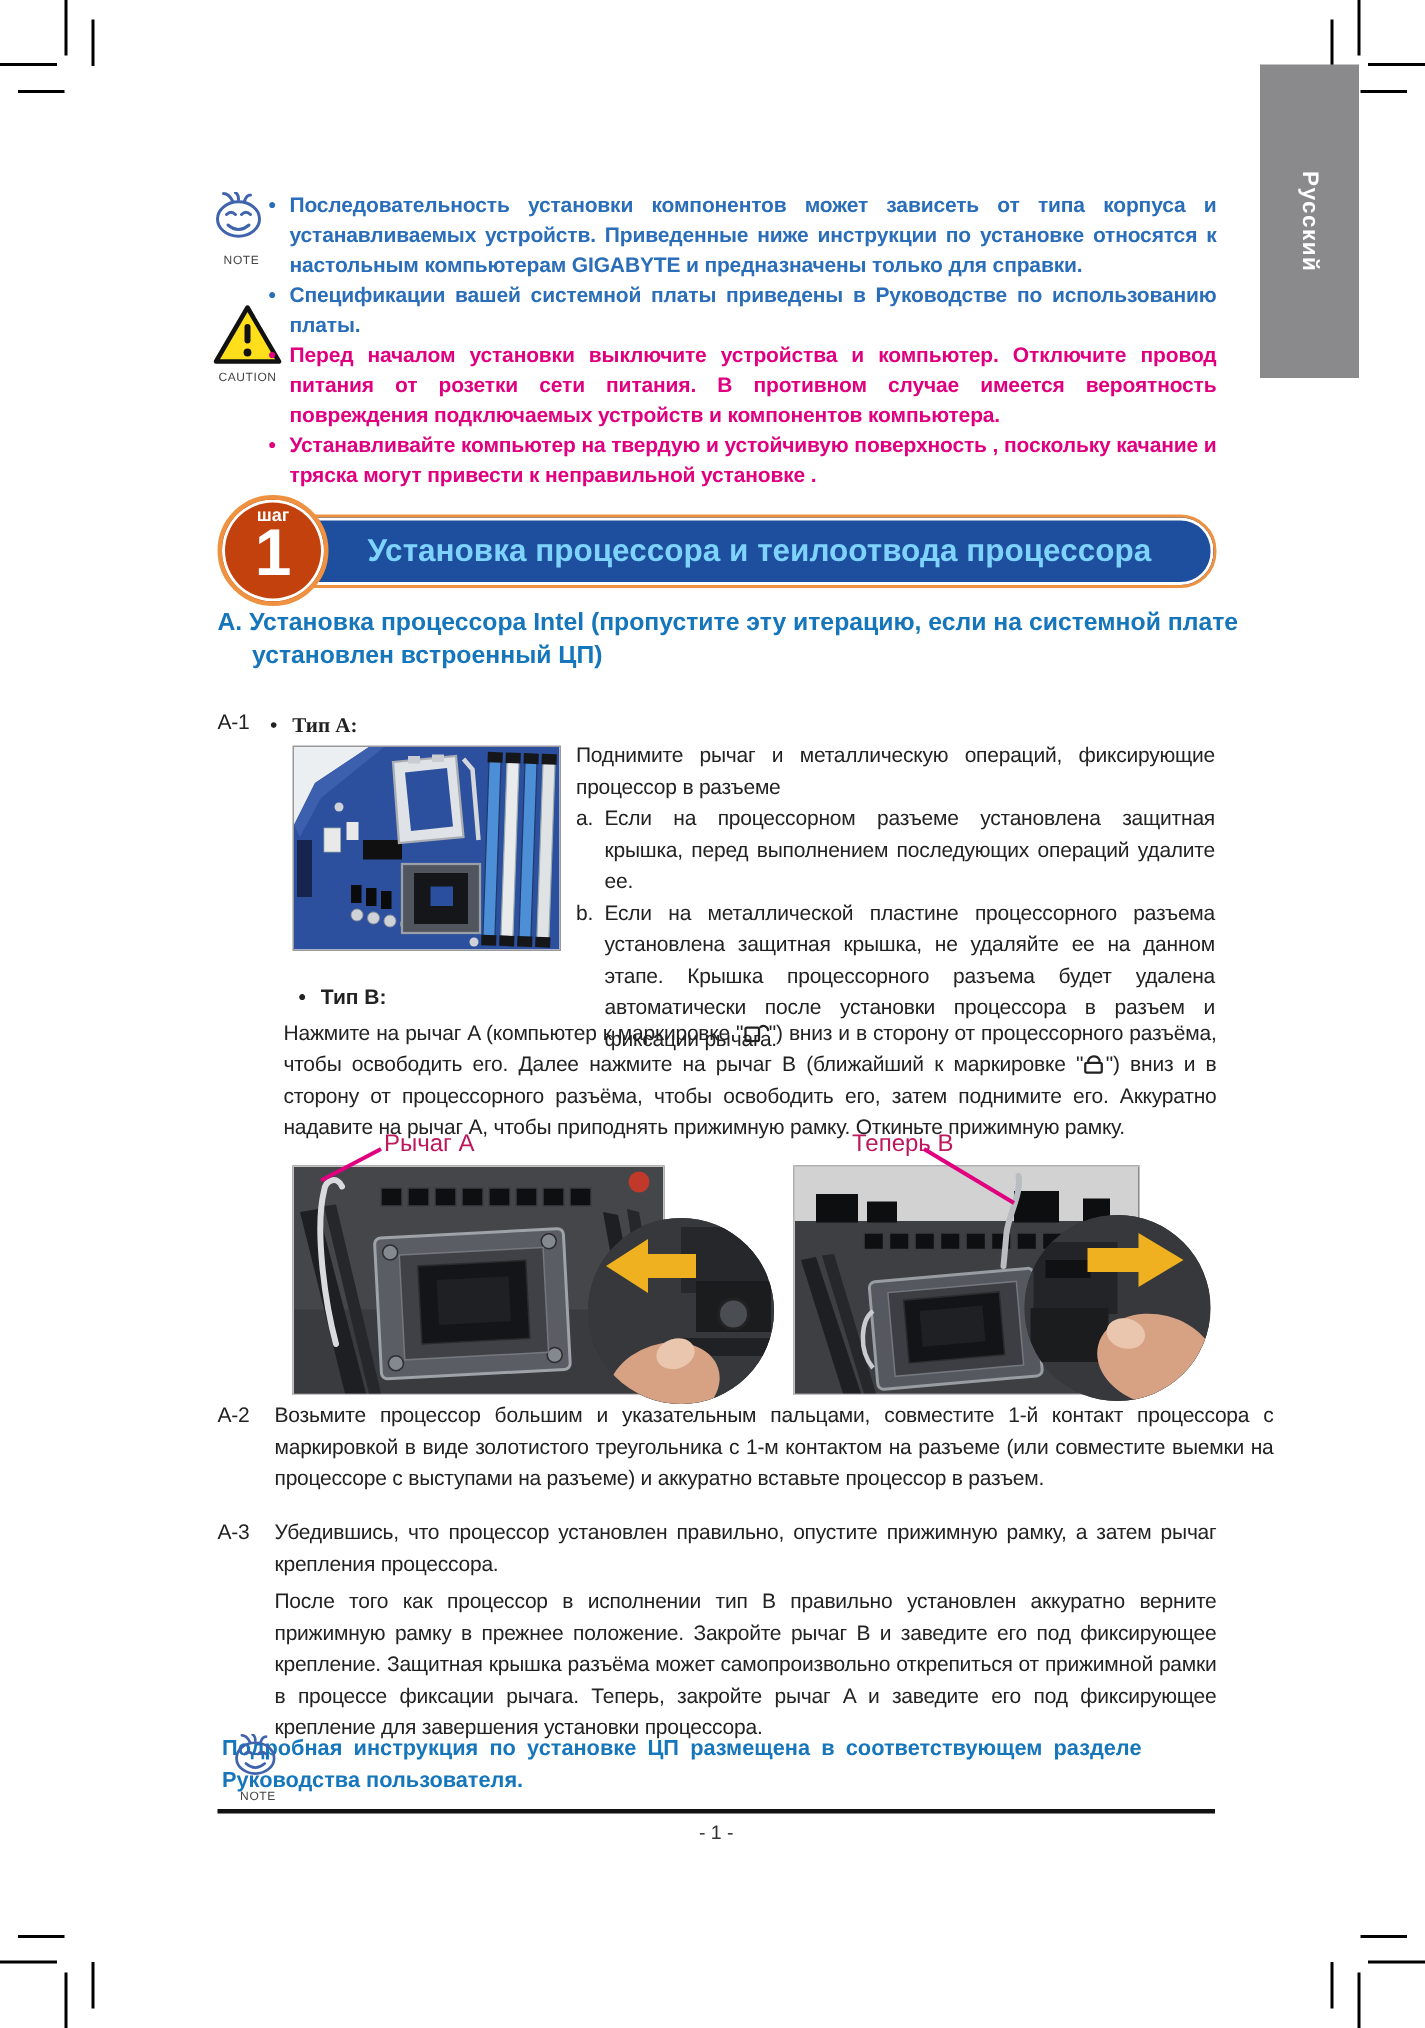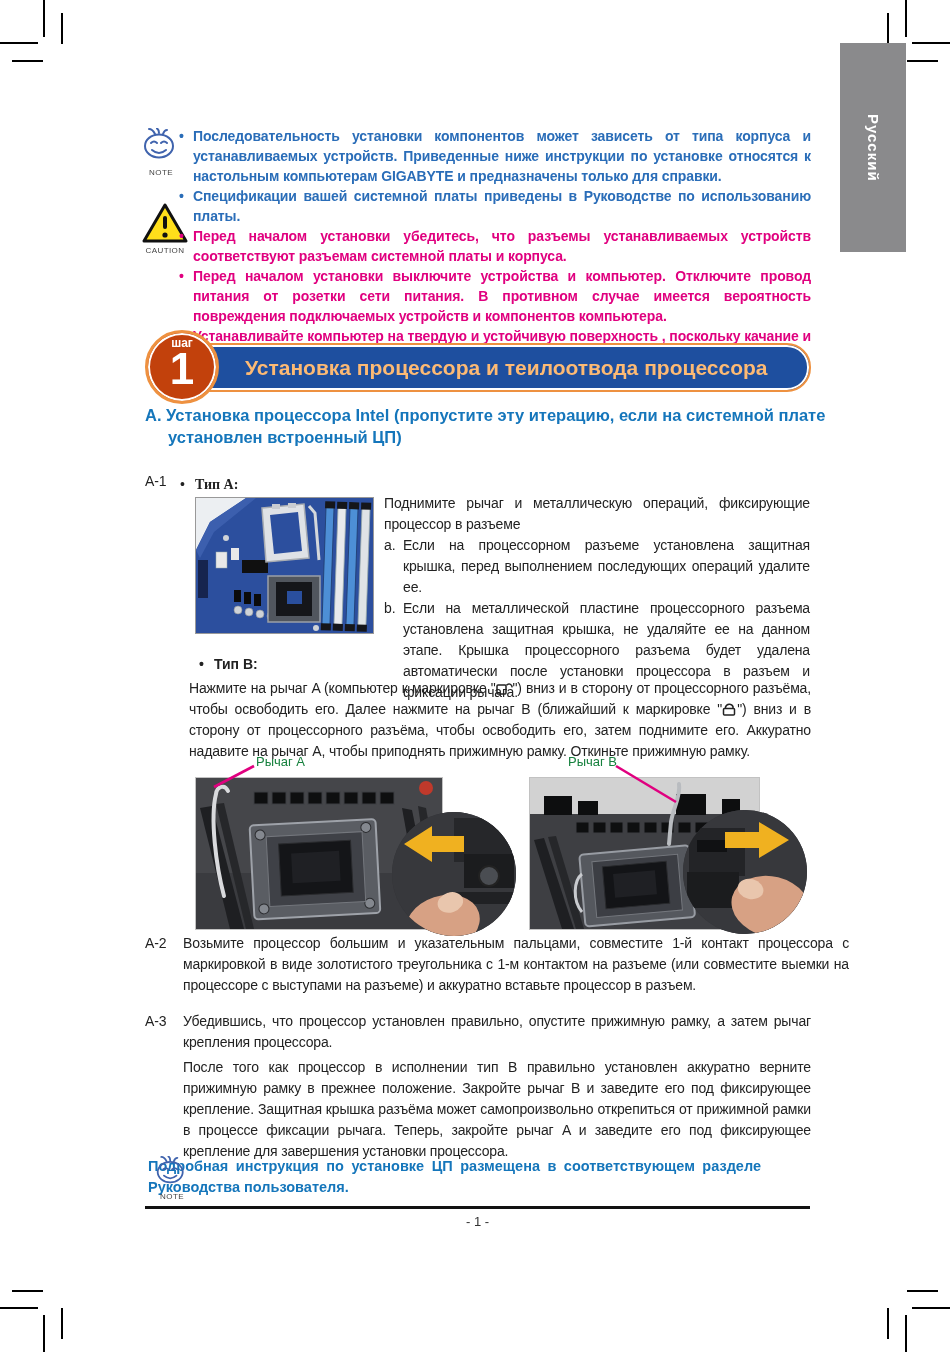--- a/index.html
+++ b/index.html
@@ -24,21 +24,21 @@
   .nlist li { position:relative; padding-left:14px; }
   .nlist li .blt { position:absolute; left:0; top:0; }
   .blue { color:#2a6db8; }
   .magenta { color:#e0007f; }
 
   
   .banner { position:absolute; left:145px; top:330px; width:666px; height:76px; }
   .banner-bar { position:absolute; left:34px; top:13px; width:628px; height:45px;
                 background:#1e4f9f; border:2px solid #ee9140; border-radius:14px 24px 24px 14px;
                 box-shadow: inset 0 0 0 2px #fff; display:flex; align-items:center; }
-  .banner-title { color:#fdba74; font-size:21px; font-weight:bold; padding-left:64px; white-space:nowrap; }
+  .banner-title { color:#7dd3fc; font-size:21px; font-weight:bold; padding-left:64px; white-space:nowrap; }
   .step-circle { position:absolute; left:0px; top:0px; width:68px; height:68px; border-radius:50%;
                  background:#c2410c; border:3px solid #ee9140; box-shadow: inset 0 0 0 2px #fff;
                  display:flex; flex-direction:column; align-items:center; z-index:2; }
   .step-word { color:#fff; font-size:12px; font-weight:bold; margin-top:4px; line-height:12px; }
   .step-num  { color:#fff; font-size:44px; font-weight:bold; line-height:44px; margin-top:-2px; }
 
   
   .heading-a { position:absolute; left:145px; top:404px; width:672px; color:#1576bb;
                font-weight:bold; font-size:16.5px; line-height:22px; padding-left:23px; text-indent:-23px; }
   .para { font-size:14px; line-height:21px; text-align:justify; letter-spacing:-0.15px; color:#222; }
@@ -51,21 +51,21 @@
   .type-bullet .blt { margin-right:10px; font-weight:bold; }
 
   .type-a-photo { position:absolute; left:195px; top:497px; width:177px; height:135px; border:1px solid #999; }
   .type-a-text  { position:absolute; left:384px; top:493px; width:426px; }
   .type-a-text .item { position:relative; padding-left:19px; margin:0; }
   .type-a-text .ilbl { position:absolute; left:0; top:0; }
 
   .type-b-text { position:absolute; left:189px; top:678px; width:622px; }
   .lock-icon svg { vertical-align:-2px; }
 
-  .lever-label { position:absolute; font-size:13px; color:#15803d; }
+  .lever-label { position:absolute; font-size:16px; color:#be185d; }
   #lever-a-label { left:256px; top:754px; }
   #lever-b-label { left:568px; top:754px; }
   .pointer { position:absolute; z-index:4; }
 
   .photo { position:absolute; border:1px solid #c2c2c2; background:#3e3f43; }
   #photo-a { left:195px; top:777px; width:246px; height:151px; }
   #photo-b { left:529px; top:777px; width:229px; height:151px; }
   .inset { position:absolute; border-radius:50%; overflow:hidden; z-index:3; background:#323336; }
   #inset-a { left:392px; top:812px; width:124px; height:124px; }
   #inset-b { left:683px; top:810px; width:124px; height:124px; }
@@ -128,21 +128,21 @@
         <rect x="22" y="14" width="4" height="13" rx="2" fill="#111"></rect>
         <circle cx="24" cy="33" r="2.6" fill="#111"></circle>
       </svg>
       <span class="cap">CAUTION</span>
     </div>
     <ul class="nlist blue">
       <li><span class="blt">•</span><span>Последовательность установки компонентов может зависеть от типа корпуса и устанавливаемых устройств. Приведенные ниже инструкции по установке относятся к настольным компьютерам GIGABYTE и предназначены только для справки.</span></li>
       <li><span class="blt">•</span><span>Спецификации вашей системной платы приведены в Руководстве по использованию платы.</span></li>
     </ul>
     <ul class="nlist magenta">
-      <li><span class="blt">•</span><span>Перед началом установки убедитесь, что разъемы устанавливаемых устройств соответствуют разъемам системной платы и корпуса.</span></li>
+      <li><span class="blt">•</span></li>
       <li><span class="blt">•</span><span>Перед началом установки выключите устройства и компьютер. Отключите провод питания от розетки сети питания. В противном случае имеется вероятность повреждения подключаемых устройств и компонентов компьютера.</span></li>
       <li><span class="blt">•</span><span>Устанавливайте компьютер на твердую и устойчивую поверхность , поскольку качание и тряска могут привести к неправильной установке .</span></li>
     </ul>
   </div>
 
   <div class="banner">
     <div class="banner-bar">
       <span class="banner-title">Установка процессора и теилоотвода процессора</span>
     </div>
     <div class="step-circle">
@@ -234,21 +234,21 @@
           </g>
         </svg></span><span>") вниз и в сторону от процессорного разъёма, чтобы освободить его. Далее нажмите на рычаг B (ближайший к маркировке "</span><span class="lock-icon"><svg width="15" height="14" viewBox="0 0 15 14">
           <g fill="none" stroke="#222" stroke-width="1.5">
             <rect x="1.5" y="6.5" width="11" height="6.5" rx="1"></rect>
             <path d="M3.5 6.2 L3.5 5 A4 4 0 0 1 11 4.6 L11 6.2"></path>
           </g>
         </svg></span><span>") вниз и в сторону от процессорного разъёма, чтобы освободить его, затем поднимите его. Аккуратно надавите на рычаг A, чтобы приподнять прижимную рамку. Откиньте прижимную рамку.</span>
   </div>
 
   <div class="lever-label" id="lever-a-label">Рычаг A</div>
-  <div class="lever-label" id="lever-b-label">Рычаг B</div>
+  <div class="lever-label" id="lever-b-label">Теперь B</div>
   <svg class="pointer" style="left:210px;top:763px;" width="48" height="28" viewBox="0 0 48 28">
       <line x1="44" y1="3" x2="4" y2="24" stroke="#e0007f" stroke-width="2.6"></line>
     </svg>
   <svg class="pointer" style="left:612px;top:762px;" width="72" height="44" viewBox="0 0 72 44">
       <line x1="4" y1="4" x2="64" y2="40" stroke="#e0007f" stroke-width="2.6"></line>
     </svg>
 
   <div class="photo" id="photo-a">
     <svg width="246" height="151" viewBox="0 0 246 151">
       <rect width="246" height="151" fill="#45464a"></rect>

